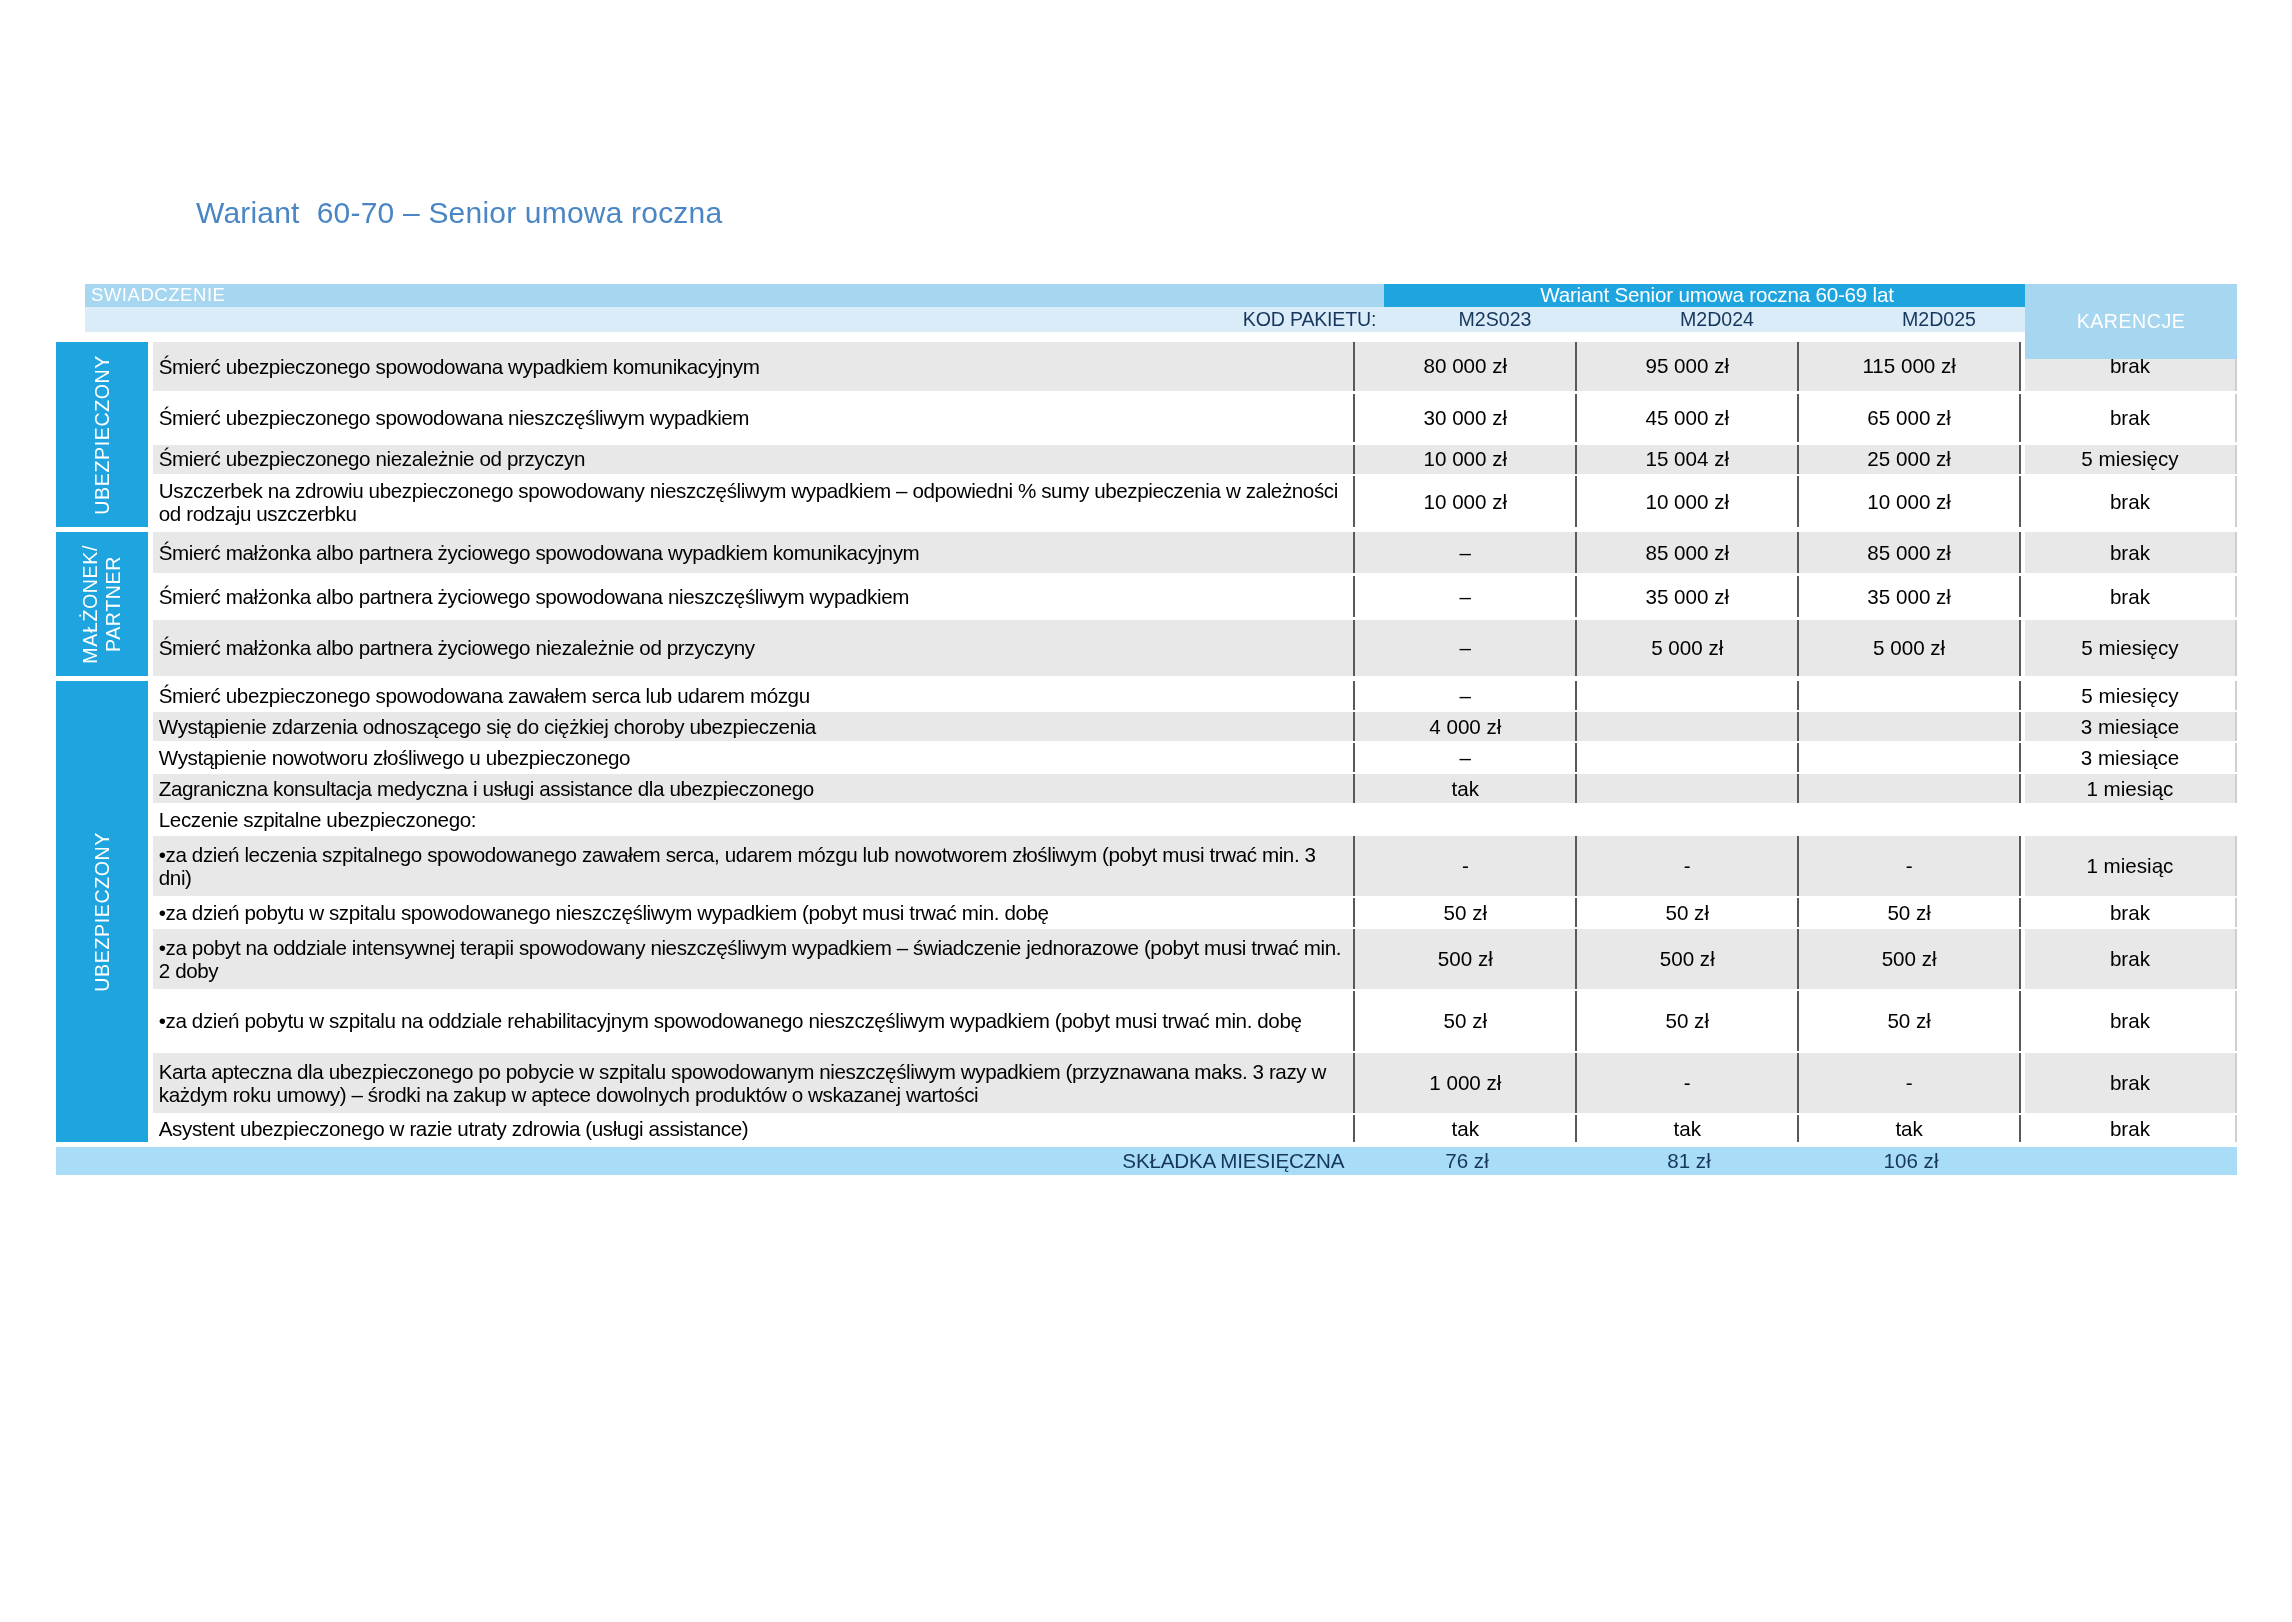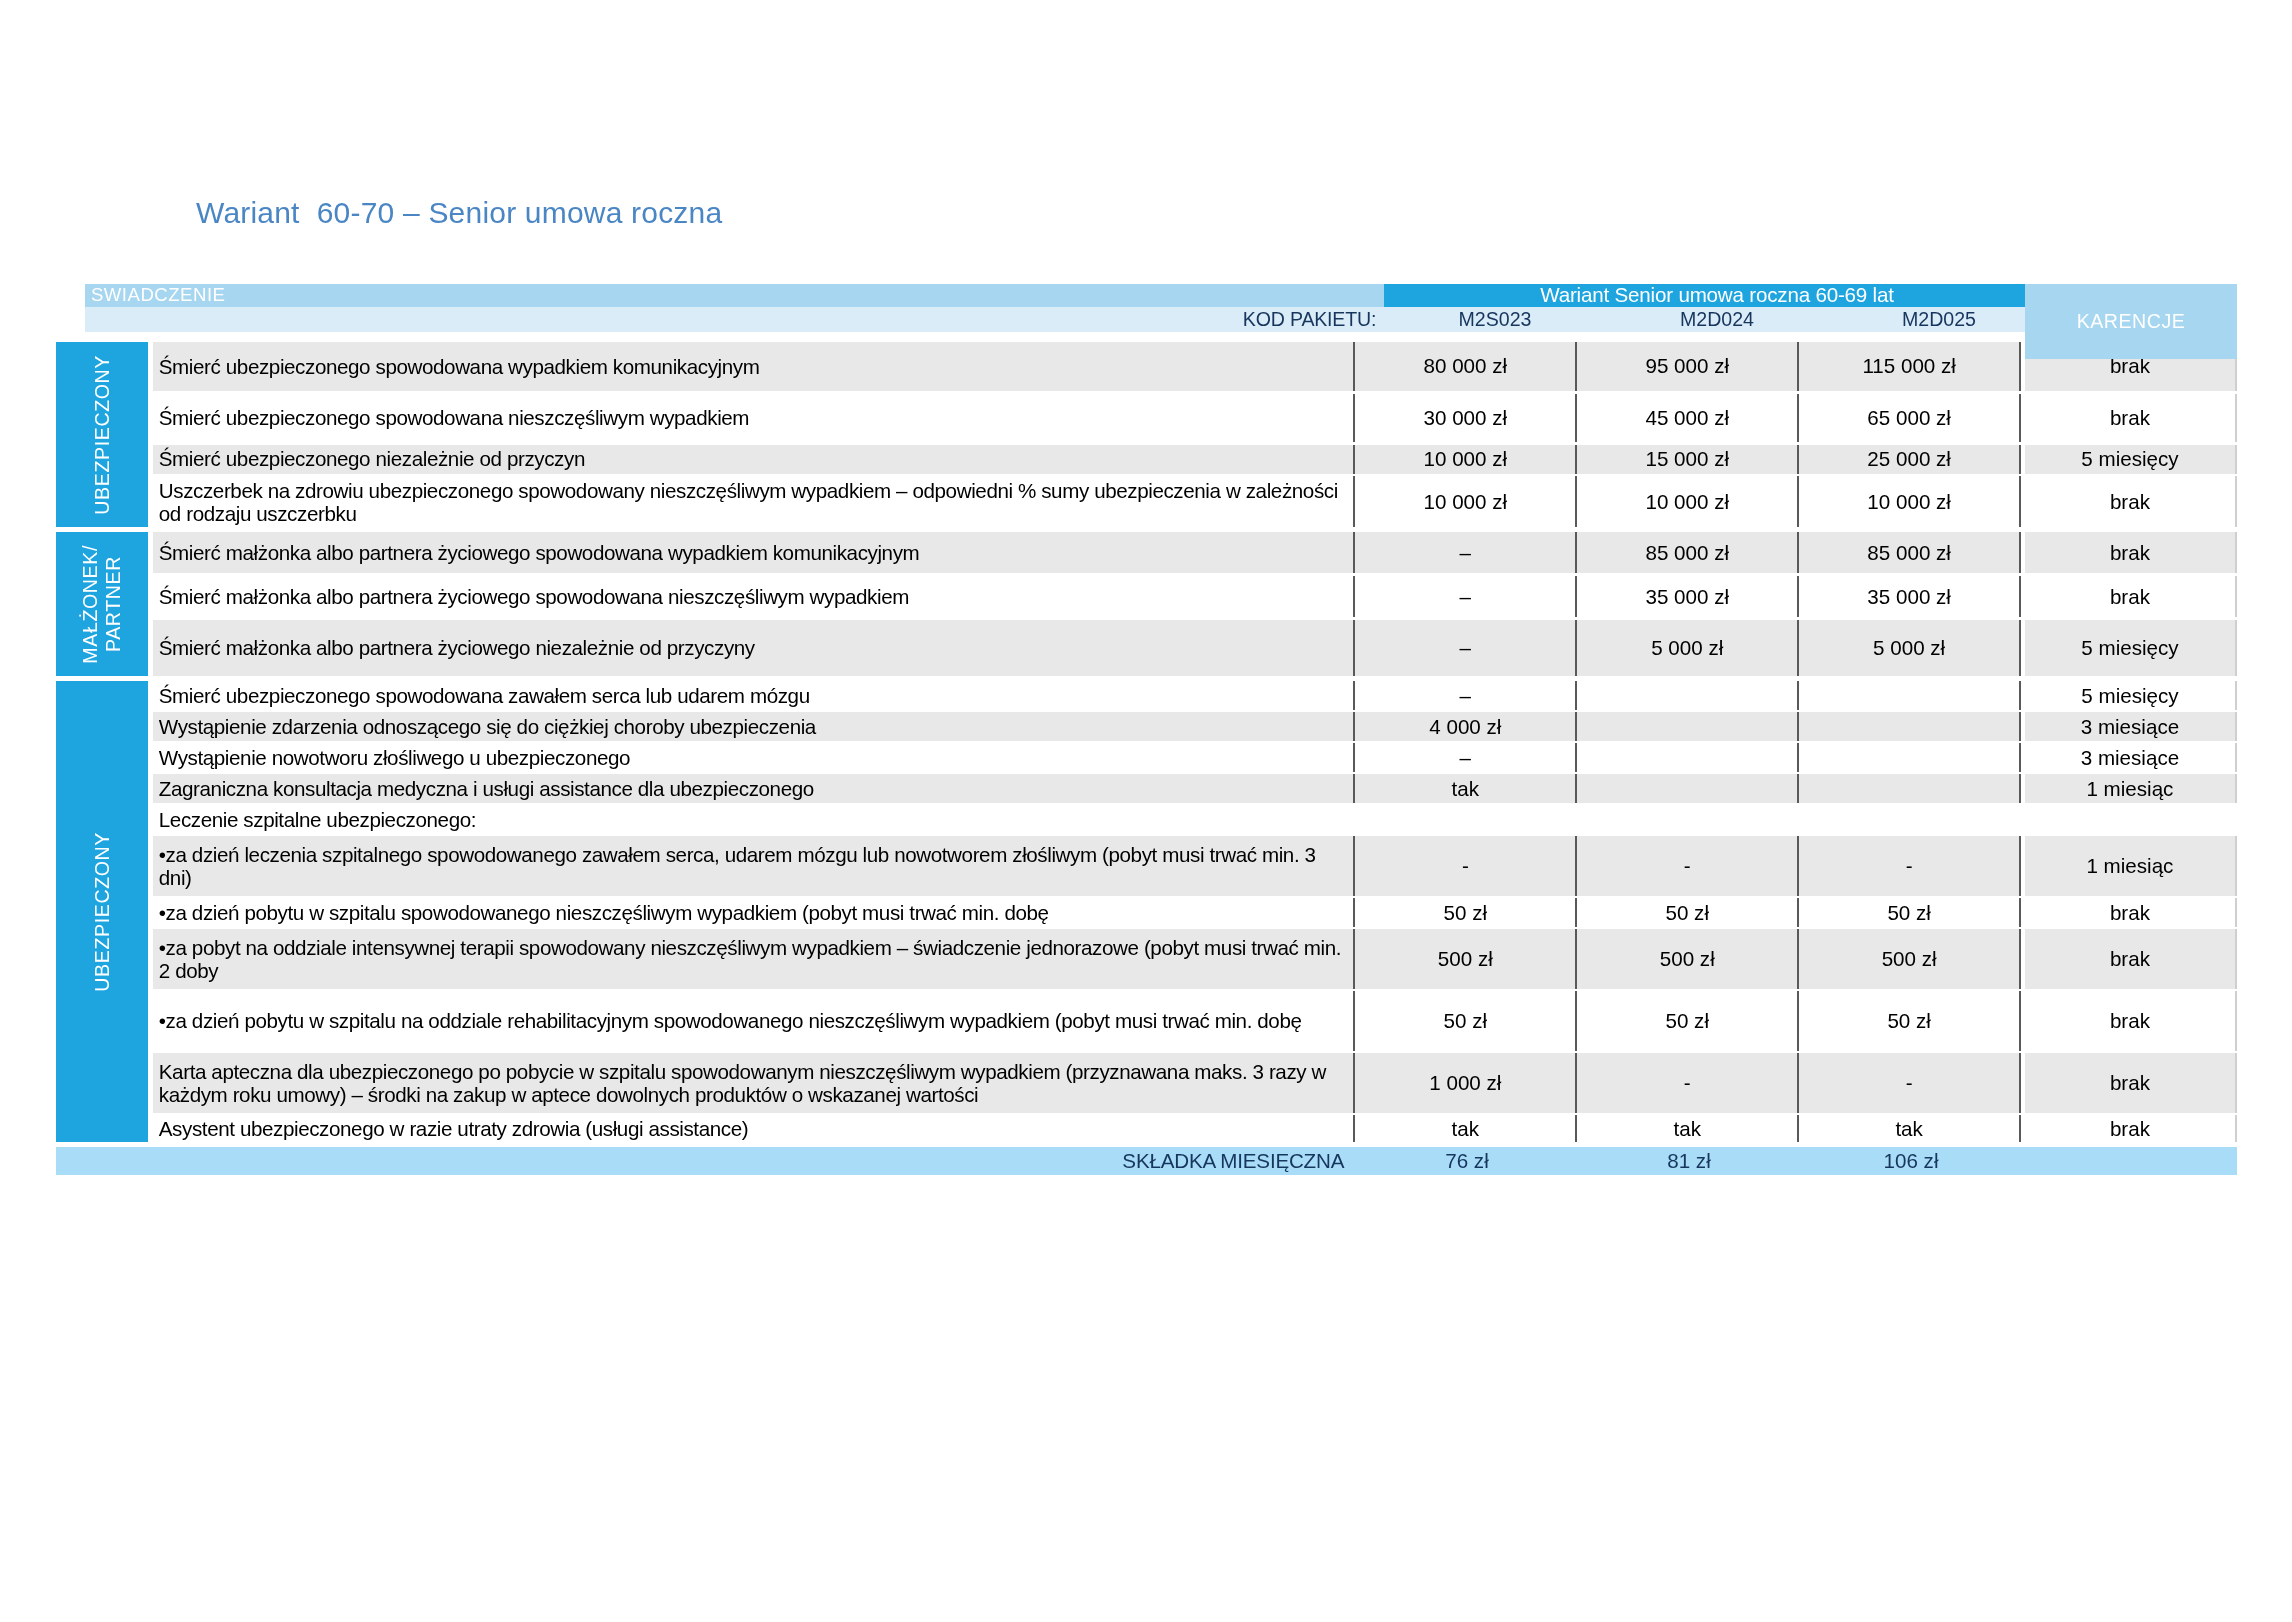--- a/index.html
+++ b/index.html
@@ -163,21 +163,21 @@
             </div>
           </div>
           <div class="row shade-g" style="height: 29px; margin-bottom: 2.9px;">
             <div class="cell c-benefit">
               <span>Śmierć ubezpieczonego niezależnie od przyczyn</span>
             </div>
             <div class="cell c-val c-basic">
               <span>10 000 zł</span>
             </div>
             <div class="cell c-val c-plus">
-              <span>15 000 zł</span>
+              <span>15 004 zł</span>
             </div>
             <div class="cell c-val c-komfort">
               <span>25 000 zł</span>
             </div>
             <div class="cell c-kar">
               <span>5 miesięcy</span>
             </div>
           </div>
           <div class="row shade-w" style="height: 51px; margin-bottom: 0px;">
             <div class="cell c-benefit">

